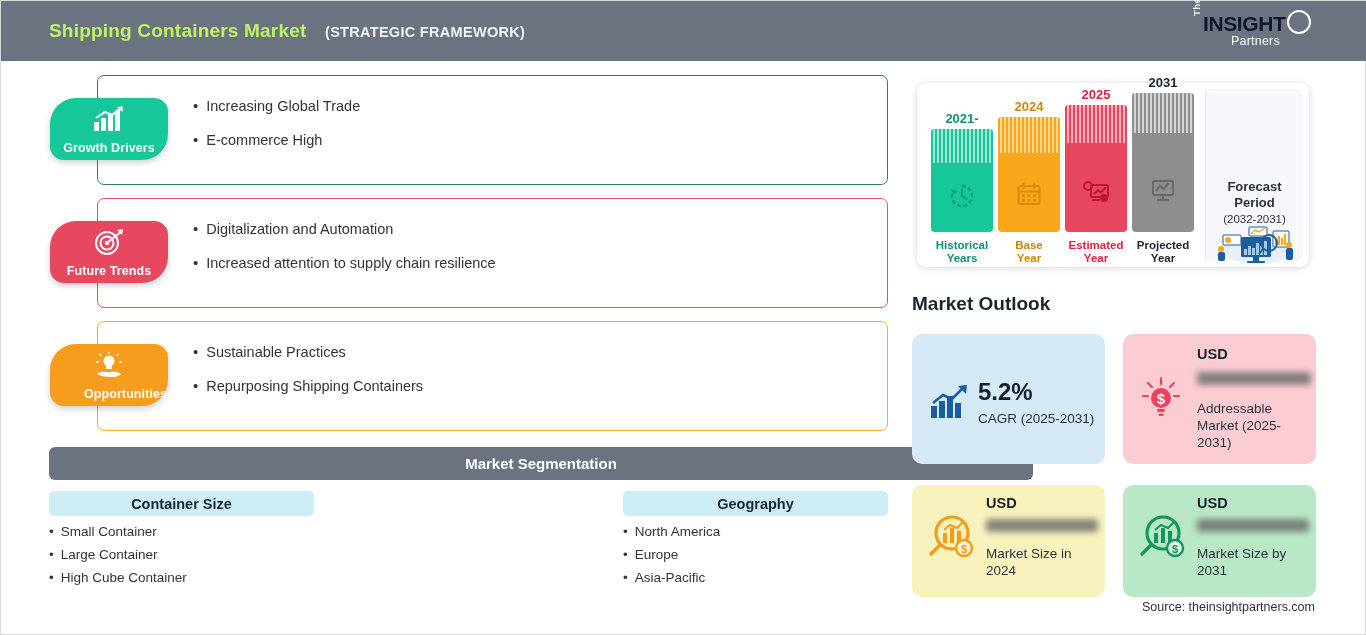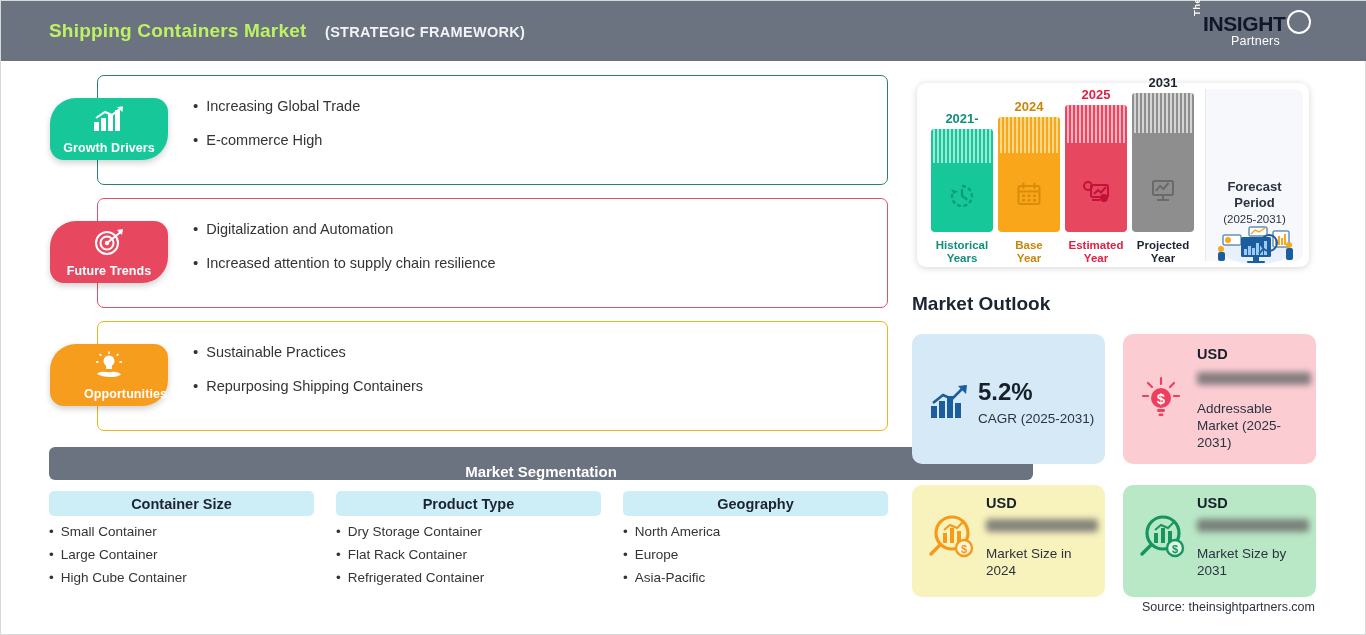--- a/index.html
+++ b/index.html
@@ -31,21 +31,21 @@
          box-shadow:0 3px 6px rgba(0,0,0,.18);display:flex;flex-direction:column;
          align-items:center;justify-content:flex-end;padding-bottom:5px;box-sizing:border-box;}
   .badge .blabel{font-size:12.5px;font-weight:bold;color:#fff;letter-spacing:.1px;}
   .badge .bicon{position:absolute;top:7px;left:50%;transform:translateX(-50%);}
   .badge.green{background:#16c79a;}
   .badge.red{background:#e8485f;}
   .badge.orange{background:#f79d1e;}
 
   
   .segbar{position:absolute;left:48px;top:446px;width:984px;height:33px;background:#6b7280;
-          border-radius:6px;display:flex;align-items:flex-end;justify-content:center;}
+          border-radius:6px;display:flex;align-items:center;justify-content:center;}
   .segbar span{color:#fff;font-size:15px;font-weight:bold;}
   .segcol{position:absolute;top:490px;}
   .segpill{height:25px;background:#cdeef7;border-radius:5px;display:flex;align-items:center;
            justify-content:center;}
   .segpill span{font-size:14.5px;font-weight:bold;color:#1b2430;}
   .segitem{font-size:13.5px;color:#343434;margin-top:8px;white-space:nowrap;}
   .segitem::before{content:"\2022";margin-right:7px;}
 
   
   .fcard{position:absolute;left:916px;top:82px;width:392px;height:184px;background:#fff;
@@ -156,28 +156,20 @@
 
   <div class="segcol" style="left:48px;width:265px;">
     <div class="segpill">
       <span>Container Size</span>
     </div>
     <div class="segitem">Small Container</div>
     <div class="segitem">Large Container</div>
     <div class="segitem">High Cube Container</div>
   </div>
 
-  <div class="segcol" style="left:335px;width:265px;">
-    <div class="segpill">
-      <span>Product Type</span>
-    </div>
-    <div class="segitem">Dry Storage Container</div>
-    <div class="segitem">Flat Rack Container</div>
-    <div class="segitem">Refrigerated Container</div>
-  </div>
 
   <div class="segcol" style="left:622px;width:265px;">
     <div class="segpill">
       <span>Geography</span>
     </div>
     <div class="segitem">North America</div>
     <div class="segitem">Europe</div>
     <div class="segitem">Asia-Pacific</div>
   </div>
 
@@ -266,21 +258,21 @@
       <div class="barcap" style="top:146px;color:#1b2430;">
         <div>Projected</div>
         <div>Year</div>
       </div>
     </div>
 
     <div class="fr-t1">
       <div>Forecast</div>
       <div>Period</div>
     </div>
-    <div class="fr-t2">(2025-2031)</div>
+    <div class="fr-t2">(2032-2031)</div>
     <span style="position:absolute;left:296px;top:142px;">
       <svg width="84" height="40" viewBox="0 0 84 40">
         <ellipse cx="44" cy="26" rx="34" ry="13" fill="#e8f1fb"></ellipse>
         <rect x="28" y="12" width="30" height="20" rx="1.5" fill="#1c5d9e"></rect>
         <g fill="#9ccaf0">
           <rect x="31" y="24" width="3" height="6"></rect>
             <rect x="35" y="21" width="3" height="9"></rect>
           <rect x="39" y="23" width="3" height="7"></rect>
             <rect x="43" y="18" width="3" height="12"></rect>
           <rect x="47" y="21" width="3" height="9"></rect>

